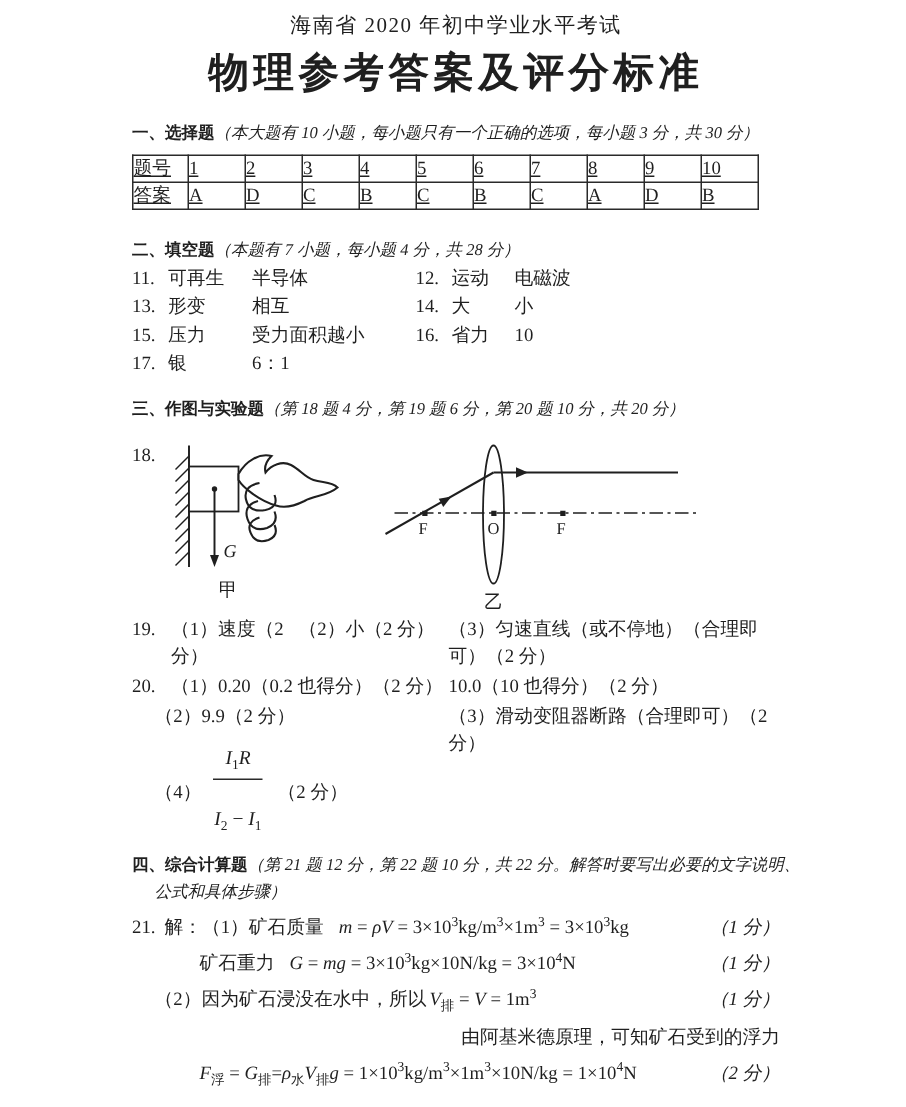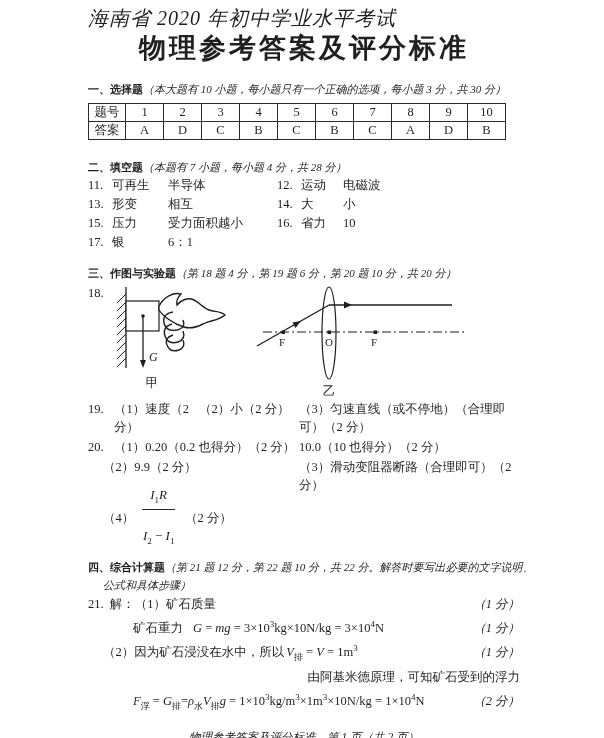--- a/index.html
+++ b/index.html
@@ -1,36 +1,36 @@
 <!DOCTYPE html>
 <html><head>
 <meta charset="utf-8">
 <style>
   html,body { margin:0; padding:0; background:#ffffff; }
   .page {
     position:relative; width:604px; height:738px; background:#ffffff;
     font-family:"Liberation Serif", serif; color:#1f1f1f;
     box-sizing:border-box; padding:8px 84px 0 88px; overflow:hidden;
   }
-  .title1 { text-align:left; font-size:20px; line-height:20px; letter-spacing:1px;font-style:italic; }
+  .title1 { text-align:center; font-size:14px; line-height:20px; letter-spacing:1px; }
   .title2 { text-align:center; font-size:27px; line-height:32px; margin-top:4px;
             font-weight:bold; font-family:"Liberation Sans", sans-serif; letter-spacing:3px; }
   .sec-heading { font-size:11px; line-height:18px; white-space:nowrap; }
   .sec-heading .hb { font-weight:bold; font-family:"Liberation Sans", sans-serif; }
   .sec-heading .hn { font-style:italic; }
   .sec1 { margin-top:16px; }
   .answer-table { border-collapse:collapse; margin-top:5px; font-size:12.5px; table-layout:fixed; }
-  .answer-table td { border:1px solid #2a2a2a; text-align:center; height:17px; padding:0; }
+  .answer-table td { border:1px solid #2a2a2a; text-align:left; height:17px; padding:0;text-decoration:underline; }
   .answer-table td.lbl { width:36px; }
   .answer-table td.c { width:37px; }
   .sec2 { margin-top:18px; }
   .fill-row { display:grid; grid-template-columns:24px 56px 109px 24px 42px auto;
               font-size:12.5px; line-height:19px; }
   .sec3 { margin-top:12px; }
-  .fig-block { display:flex; margin-top:2px; }
+  .fig-block { display:flex; margin-top:12px; }
   .q18num { width:24px; font-size:12.5px; line-height:18px; }
   .fig { display:flex; flex-direction:column; }
   .fig-caption { text-align:center; font-size:12.5px; line-height:14px; }
   .cap1 { width:80px; }
   .cap2 { width:148px; }
   .fig2wrap { margin-left:8px; }
   .q-line { font-size:12.5px; line-height:18px; margin-top:2px; }
   .g3 { display:grid; grid-template-columns:26px 85px 100px auto; }
   .g2 { display:grid; grid-template-columns:26px 185px auto; }
   .g2i { display:grid; grid-template-columns:15px 196px auto;font-family:Liberation Serif, serif; }
@@ -220,20 +220,21 @@
       <span class="hb">四、综合计算题</span><span class="hn">（第 21 题 12 分，第 22 题 10 分，共 22 分。解答时要写出必要的文字说明、</span>
     </div>
     <div class="sec-heading line2">
       <span class="hn">公式和具体步骤）</span>
     </div>
 
     <div class="calc-line">
       <span>21.</span>
       <span style="margin-left:6px">解：</span>
       <span>（1）矿石质量</span>
+      <span class="formula"><i>m</i> = <i>ρV</i> = 3×10<sup>3</sup>kg/m<sup>3</sup>×1m<sup>3</sup> = 3×10<sup>3</sup>kg</span>
       <span class="score">（1 分）</span>
     </div>
     <div class="calc-line ind45">
       <span>矿石重力</span>
       <span class="formula"><i>G</i> = <i>mg</i> = 3×10<sup>3</sup>kg×10N/kg = 3×10<sup>4</sup>N</span>
       <span class="score">（1 分）</span>
     </div>
     <div class="calc-line ind15">
       <span>（2）因为矿石浸没在水中，所以</span>
       <span class="formula" style="margin-left:2px"><i>V</i><sub>排</sub> = <i>V</i> = 1m<sup>3</sup></span>

